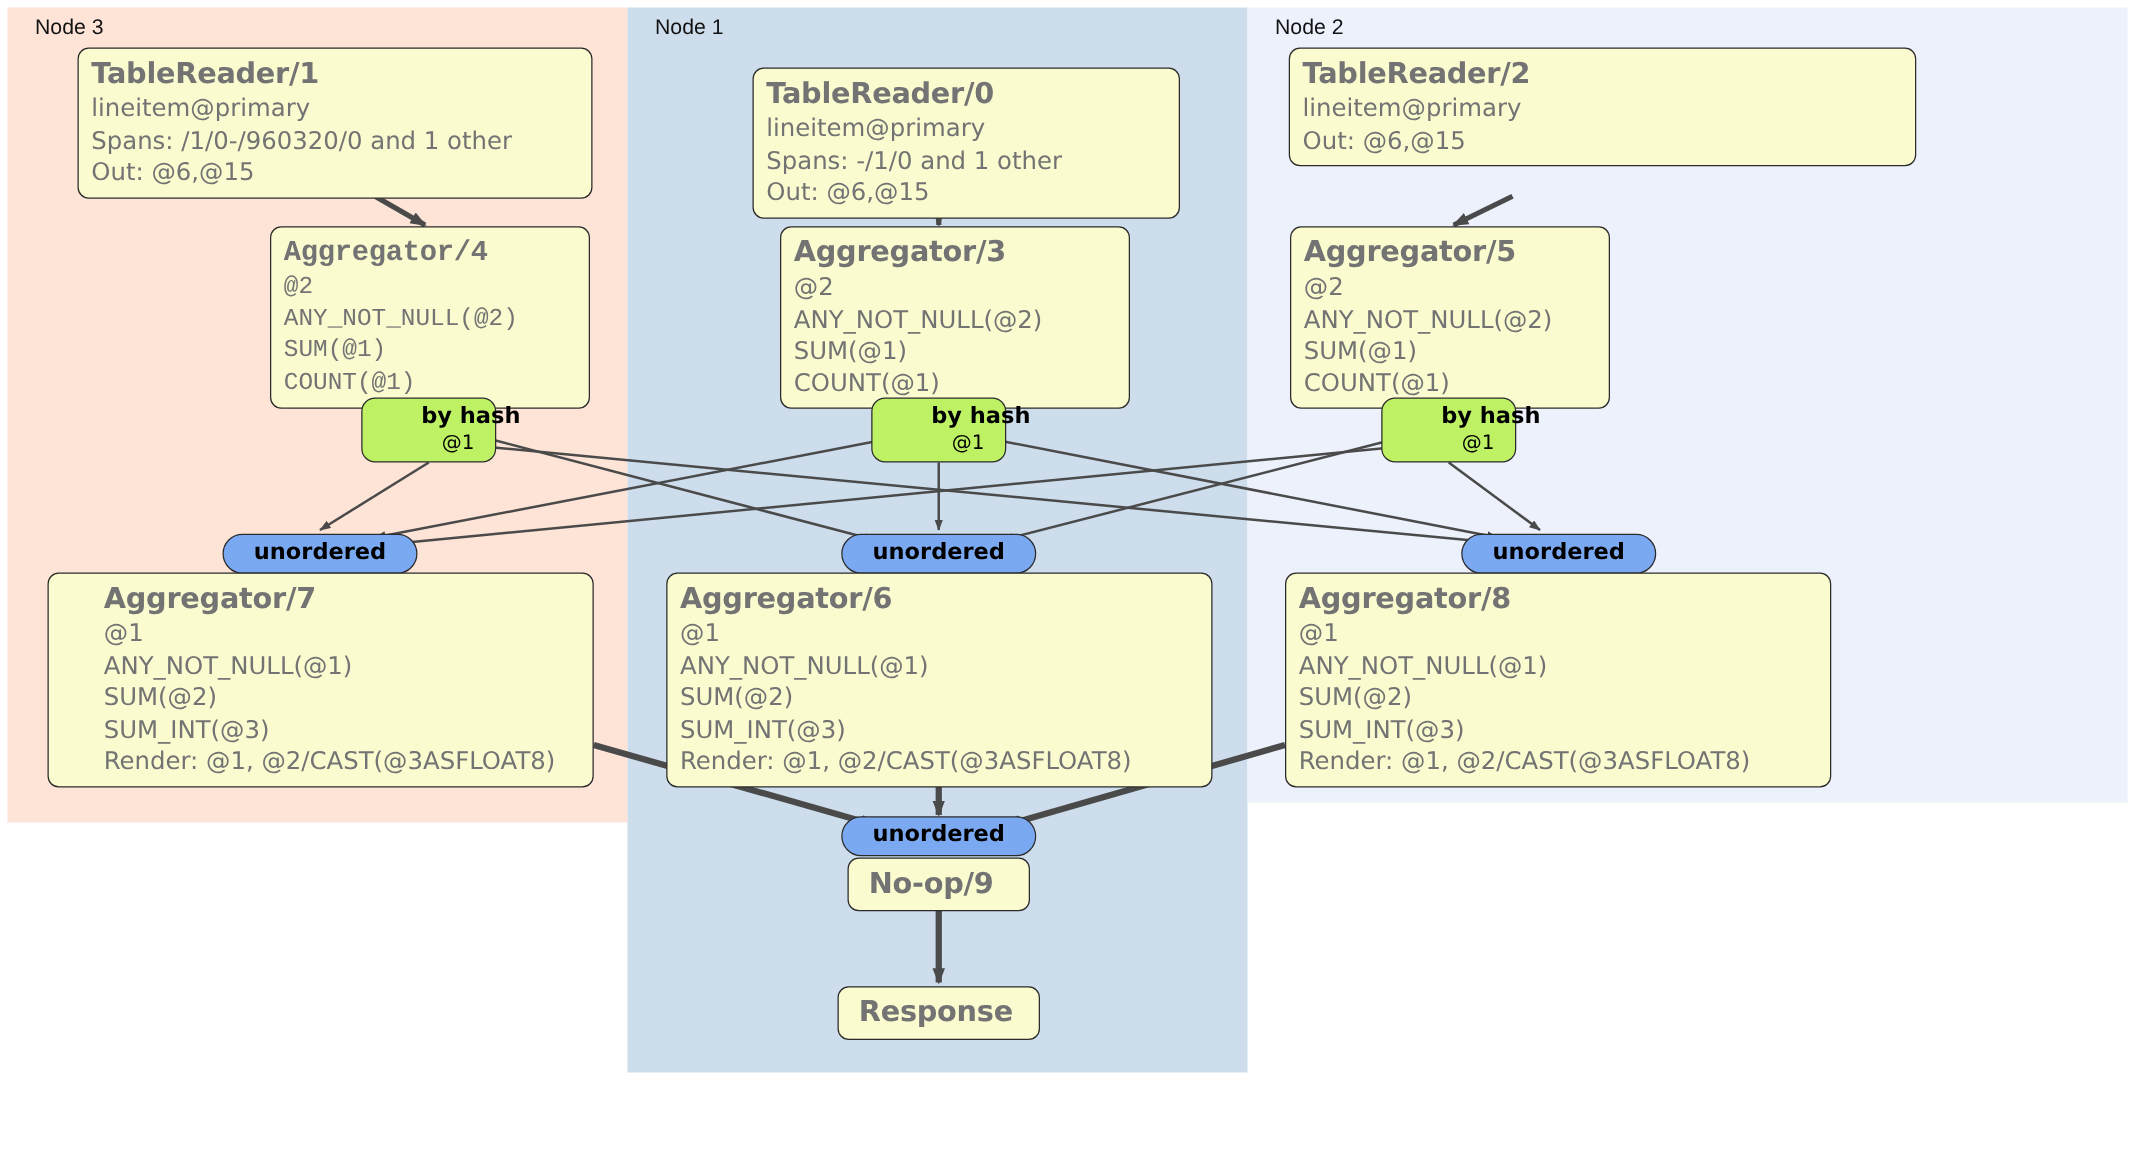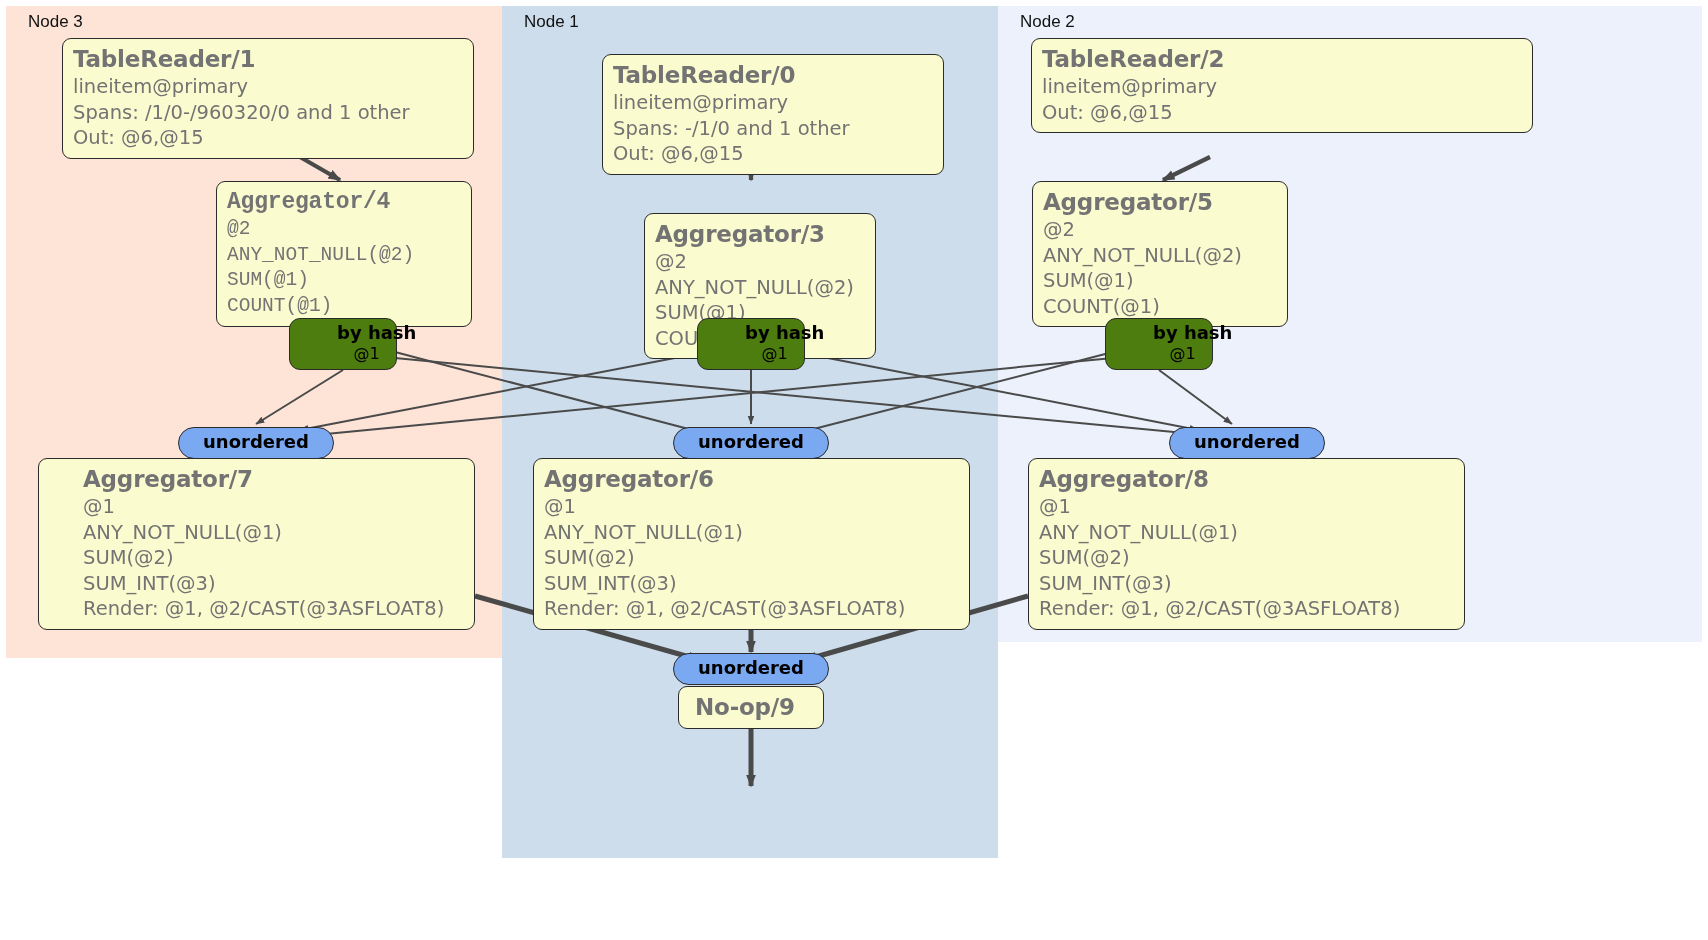--- a/index.html
+++ b/index.html
@@ -85,21 +85,21 @@
   .badge {
     position: absolute;
     box-sizing: border-box;
     border: 1.6px solid #2b2b2b;
     text-align: center;
     font-family: "DejaVu Sans", sans-serif;
     color: #000;
     white-space: nowrap;
   }
   .badge.hash {
-    background: #4d7c0f;
+    background: #bef264;
     border-radius: 11px;
     padding-top: 3px;
     padding-left: 47px;
   }
   .badge.hash .bt {
     font-weight: bold;
     font-size: 18px;
     line-height: 22px;
   }
   .badge.hash .bs {
@@ -188,21 +188,21 @@
   </div>
 
   <div class="proc" style="left:216px; top:181px; width:256px;font-family:Liberation Mono, monospace;">
     <div class="title">Aggregator/4</div>
     <div class="line">@2</div>
     <div class="line">ANY_NOT_NULL(@2)</div>
     <div class="line">SUM(@1)</div>
     <div class="line">COUNT(@1)</div>
   </div>
 
-  <div class="proc" style="left:644px; top:181px; width:232px;margin-top:32px;">
+  <div class="proc" style="left:624px; top:181px; width:280px;">
     <div class="title">Aggregator/3</div>
     <div class="line">@2</div>
     <div class="line">ANY_NOT_NULL(@2)</div>
     <div class="line">SUM(@1)</div>
     <div class="line">COUNT(@1)</div>
   </div>
 
   <div class="proc" style="left:1032px; top:181px; width:256px;">
     <div class="title">Aggregator/5</div>
     <div class="line">@2</div>
@@ -266,14 +266,17 @@
   </div>
 
   <div class="badge sync" style="left:673px; top:653px; width:156px; height:32px;">
     <span>unordered</span>
   </div>
 
   <div class="proc compact" style="left:678px; top:686px; width:146px;">
     <div class="title">No-op/9</div>
   </div>
 
+  <div class="proc compact" style="left:670px; top:789px; width:162px;">
+    <div class="title">Response</div>
+  </div>
 
 </div>
 
 </body></html>

